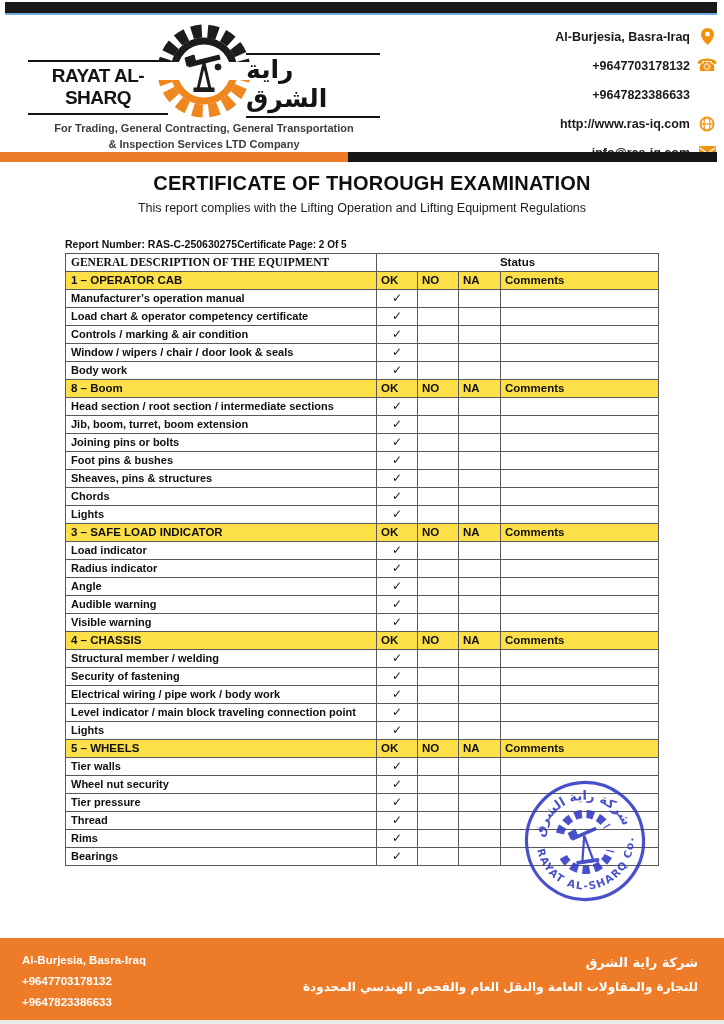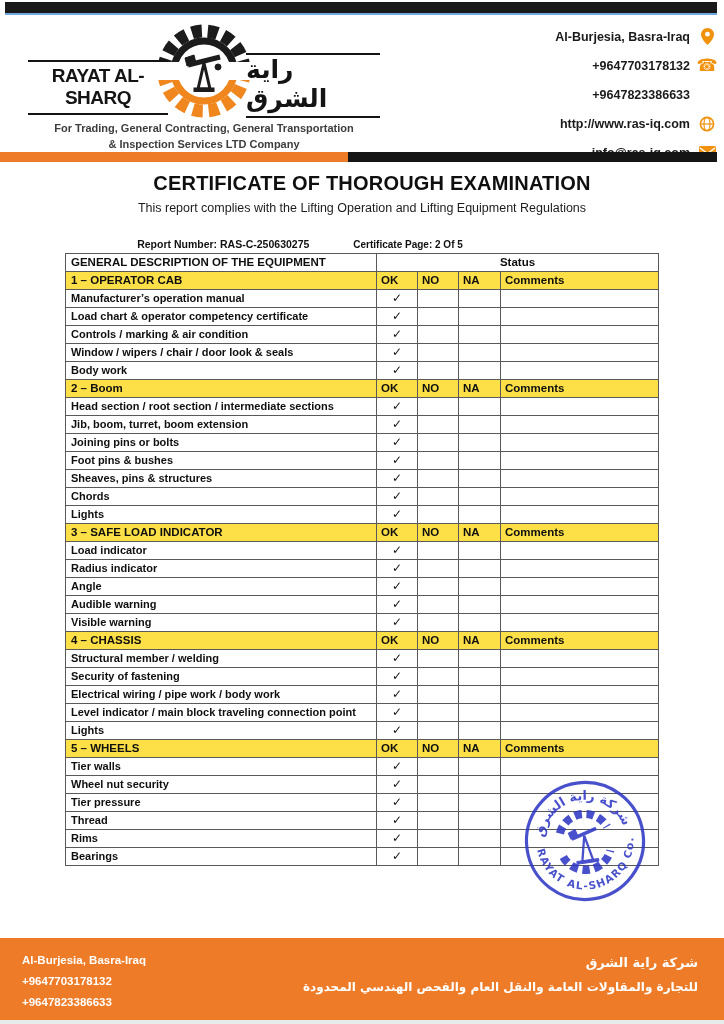--- a/index.html
+++ b/index.html
@@ -39,30 +39,30 @@
   .sep-black  { position:absolute; left:348px; top:152px; width:369px; height:10px; background:#151515; }
 
   
   .title { position:absolute; top:172px; left:0; right:0; text-align:center;
     font-size:20px; font-weight:bold; color:#0f0f0f; letter-spacing:0.2px;margin-left:20px; }
   .subtitle { position:absolute; top:201px; left:0; right:0; text-align:center;
     font-size:12.5px; color:#1c1c1c; }
 
   
   .report-line { position:absolute; top:238px; left:65px; width:470px;
-    display:flex; justify-content:center; align-items:flex-end;gap:44px; }
+    display:flex; justify-content:flex-start; align-items:flex-end; }
   .report-number { font-size:10.5px; font-weight:bold; }
   .cert-page { font-size:10px; font-weight:bold; }
 
   
   table.checklist { position:absolute; top:253px; left:65px; width:593px;
     border-collapse:collapse; table-layout:fixed; }
   .checklist td { border:1px solid #595959; font-size:11px; font-weight:bold;
     color:#0f0f0f; padding:2px 4px; line-height:13px; vertical-align:middle; }
-  .checklist .desc-h { text-align:left; padding-left:5px; font-size:11.5px; }
+  .checklist .desc-h { text-align:left; padding-left:5px; font-size:11.5px;font-family:Liberation Serif, serif; }
   .checklist .status-h { text-align:center; font-size:11.5px; }
   .checklist .section-row td { background:#fde047; }
   .checklist .sec-title { text-align:left; padding-left:5px; font-size:11.5px; }
   .checklist .sec-col { text-align:left; font-size:11.5px; }
   .checklist .item-label { text-align:left; padding-left:5px; }
   .checklist .item-status { text-align:center; font-weight:normal; font-size:12px;
     font-family:"DejaVu Sans",sans-serif; }
 
   
   .stamp { position:absolute; left:521px; top:777px; width:128px; height:128px;
@@ -225,21 +225,21 @@
           <td class="item-status"></td>
         </tr>
         <tr class="item-row">
           <td class="item-label">Body work</td>
           <td class="item-status">✓</td>
           <td class="item-status"></td>
           <td class="item-status"></td>
           <td class="item-status"></td>
         </tr>
         <tr class="section-row">
-          <td class="sec-title">2 – Boom</td>
+          <td class="sec-title">8 – Boom</td>
           <td class="sec-col">OK</td>
           <td class="sec-col">NO</td>
           <td class="sec-col">NA</td>
           <td class="sec-col">Comments</td>
         </tr>
         <tr class="item-row">
           <td class="item-label">Head section / root section / intermediate sections</td>
           <td class="item-status">✓</td>
           <td class="item-status"></td>
           <td class="item-status"></td>

